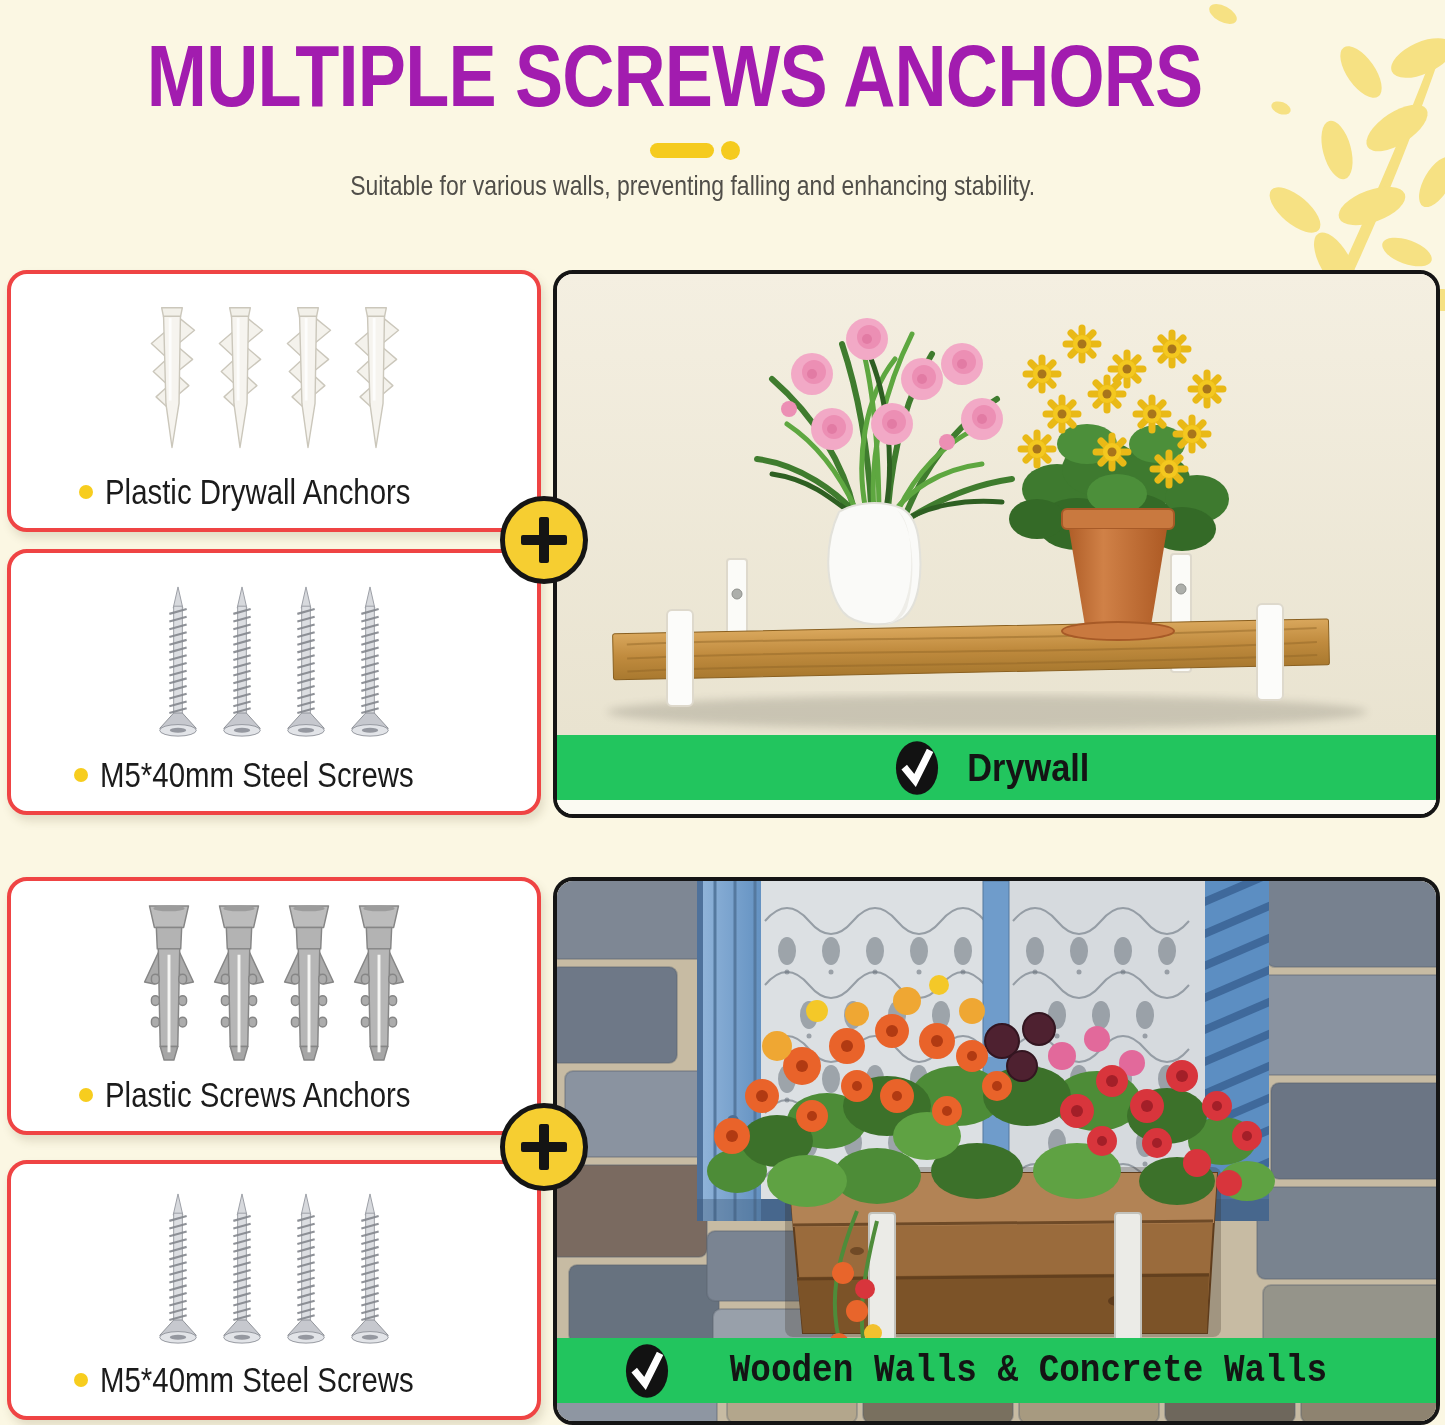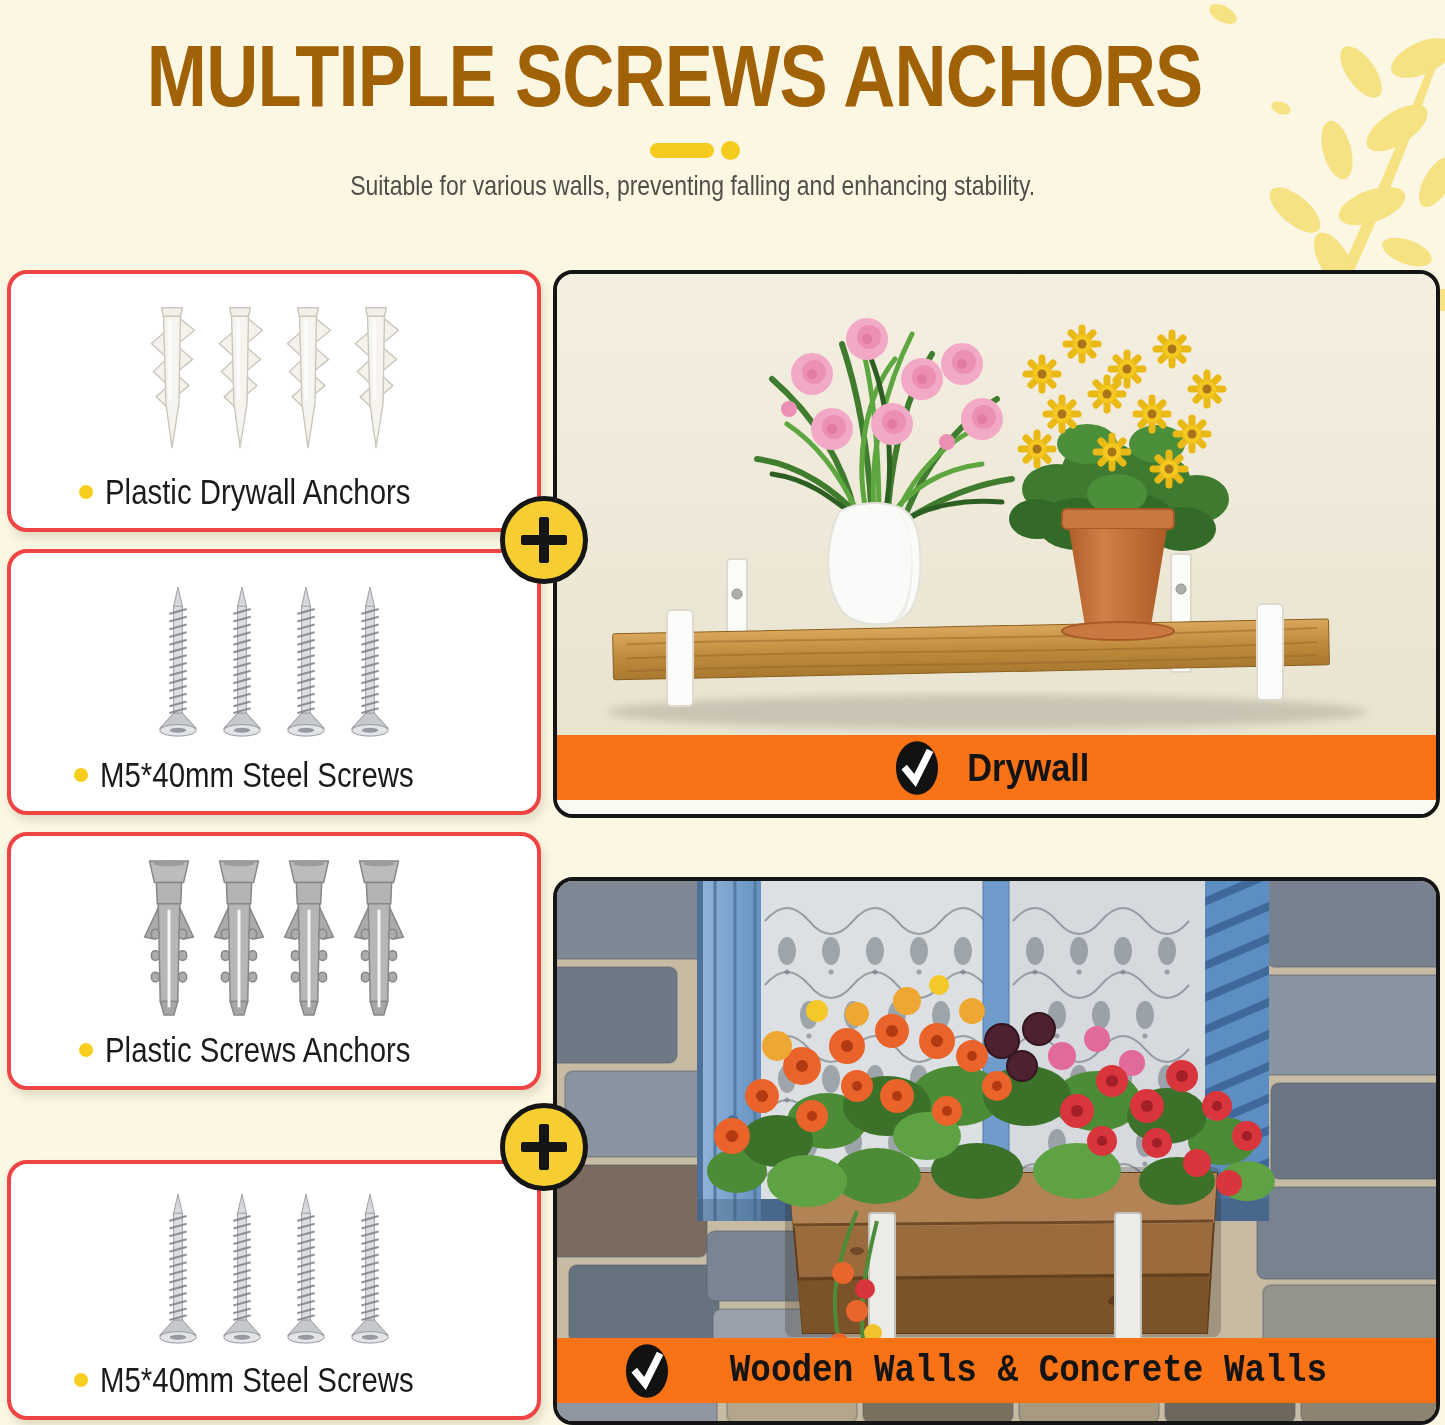--- a/index.html
+++ b/index.html
@@ -5,21 +5,21 @@
   html,body{margin:0;padding:0;}
   body{
     width:1445px;height:1425px;position:relative;overflow:hidden;
     background:#FBF7E3;
     font-family:"Liberation Sans", sans-serif;
   }
   
   .title{
     position:absolute;top:30px;left:0;width:1445px;box-sizing:border-box;
     padding-right:96px;margin:0;text-align:center;
-    font-size:88px;font-weight:700;color:#a16207;line-height:1.05;
+    font-size:88px;font-weight:700;color:#a21caf;line-height:1.05;
   }
   .title span{display:inline-block;transform:scaleX(.82);transform-origin:center;white-space:nowrap;letter-spacing:-1px;}
   .deco{position:absolute;top:141px;left:650px;display:flex;align-items:center;gap:7px;}
   .deco .pill{width:64px;height:15px;border-radius:8px;background:#F5CB1E;}
   .deco .dot{width:19px;height:19px;border-radius:50%;background:#F5CB1E;}
   .subtitle{
     position:absolute;top:170px;left:0;width:1445px;box-sizing:border-box;
     padding-right:60px;text-align:center;font-size:28px;color:#504E49;
   }
   .subtitle span{display:inline-block;transform:scaleX(.82);transform-origin:center;white-space:nowrap;}
@@ -36,21 +36,21 @@
   .bullet{width:14px;height:14px;border-radius:50%;background:#F7CD1E;flex:none;}
   .lbl{font-size:35px;color:#1B1B1B;white-space:nowrap;transform:scaleX(.84);transform-origin:left center;}
 
   
   .photo{
     position:absolute;border:4px solid #151515;border-radius:20px;overflow:hidden;
     box-sizing:border-box;background:#EFEADB;
   }
   .photo svg.scene{position:absolute;left:0;top:0;}
   .banner{
-    position:absolute;left:0;right:0;height:65px;background:#f97316;
+    position:absolute;left:0;right:0;height:65px;background:#22c55e;
     display:flex;align-items:center;justify-content:center;gap:20px;z-index:3;
   }
   .banner .blbl{font-size:39px;font-weight:700;color:#141414;white-space:nowrap;transform:scaleX(.88);}
   .strip{position:absolute;left:0;right:0;bottom:0;height:14px;background:#FBFAF2;z-index:2;}
 
   
   .plus{
     position:absolute;width:88px;height:88px;border-radius:50%;
     background:#F6CE31;border:5px solid #151515;box-sizing:border-box;z-index:6;
     display:flex;align-items:center;justify-content:center;
@@ -300,21 +300,21 @@
   <div class="banner" style="top:461px;">
     <svg width="44" height="56" viewBox="0 0 46 58">
       <ellipse cx="23" cy="29" rx="22" ry="28" fill="#121212"></ellipse>
       <path d="M12,31 L21,42 L35,14" stroke="#FFFFFF" stroke-width="7.5" fill="none" stroke-linecap="square"></path>
     </svg>
     <span class="blbl">Drywall</span>
   </div>
   <div class="strip"></div>
 </div>
 
-<div class="card" style="left:7px;top:832px;width:534px;height:258px;">
+<div class="card" style="left:7px;top:877px;width:534px;height:258px;">
   <div class="imgrow" style="gap:14px;padding-top:12px;">
     <svg width="56" height="160" viewBox="0 0 56 164">
         <use href="#plugG"></use>
       </svg>
     <svg width="56" height="160" viewBox="0 0 56 164">
         <use href="#plugG"></use>
       </svg>
     <svg width="56" height="160" viewBox="0 0 56 164">
         <use href="#plugG"></use>
       </svg>

